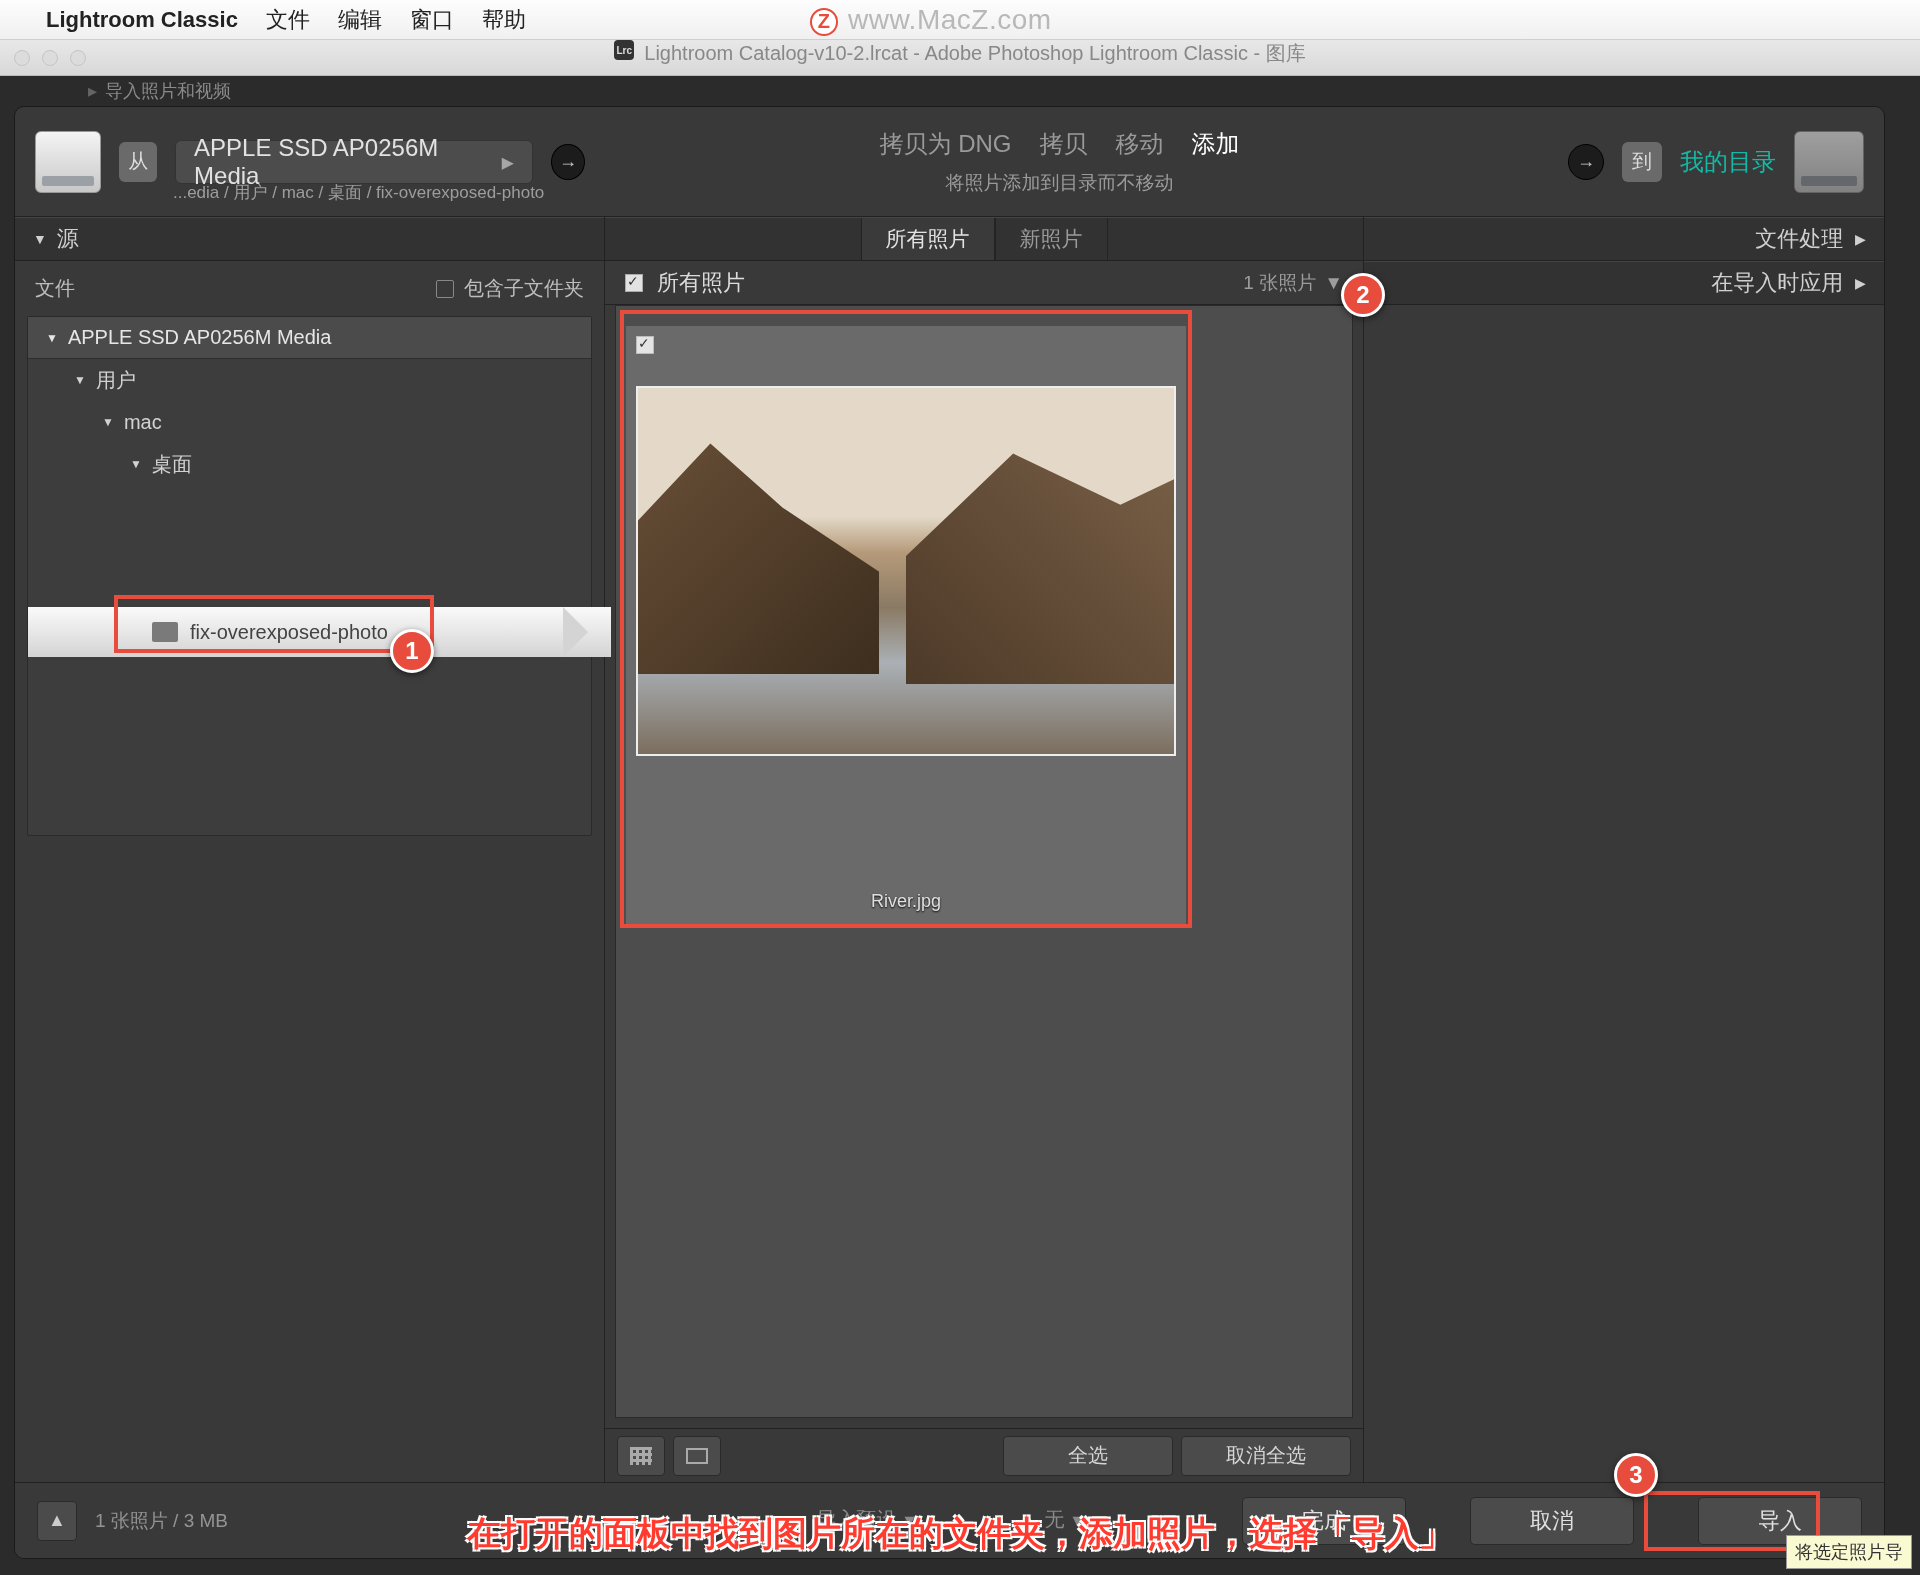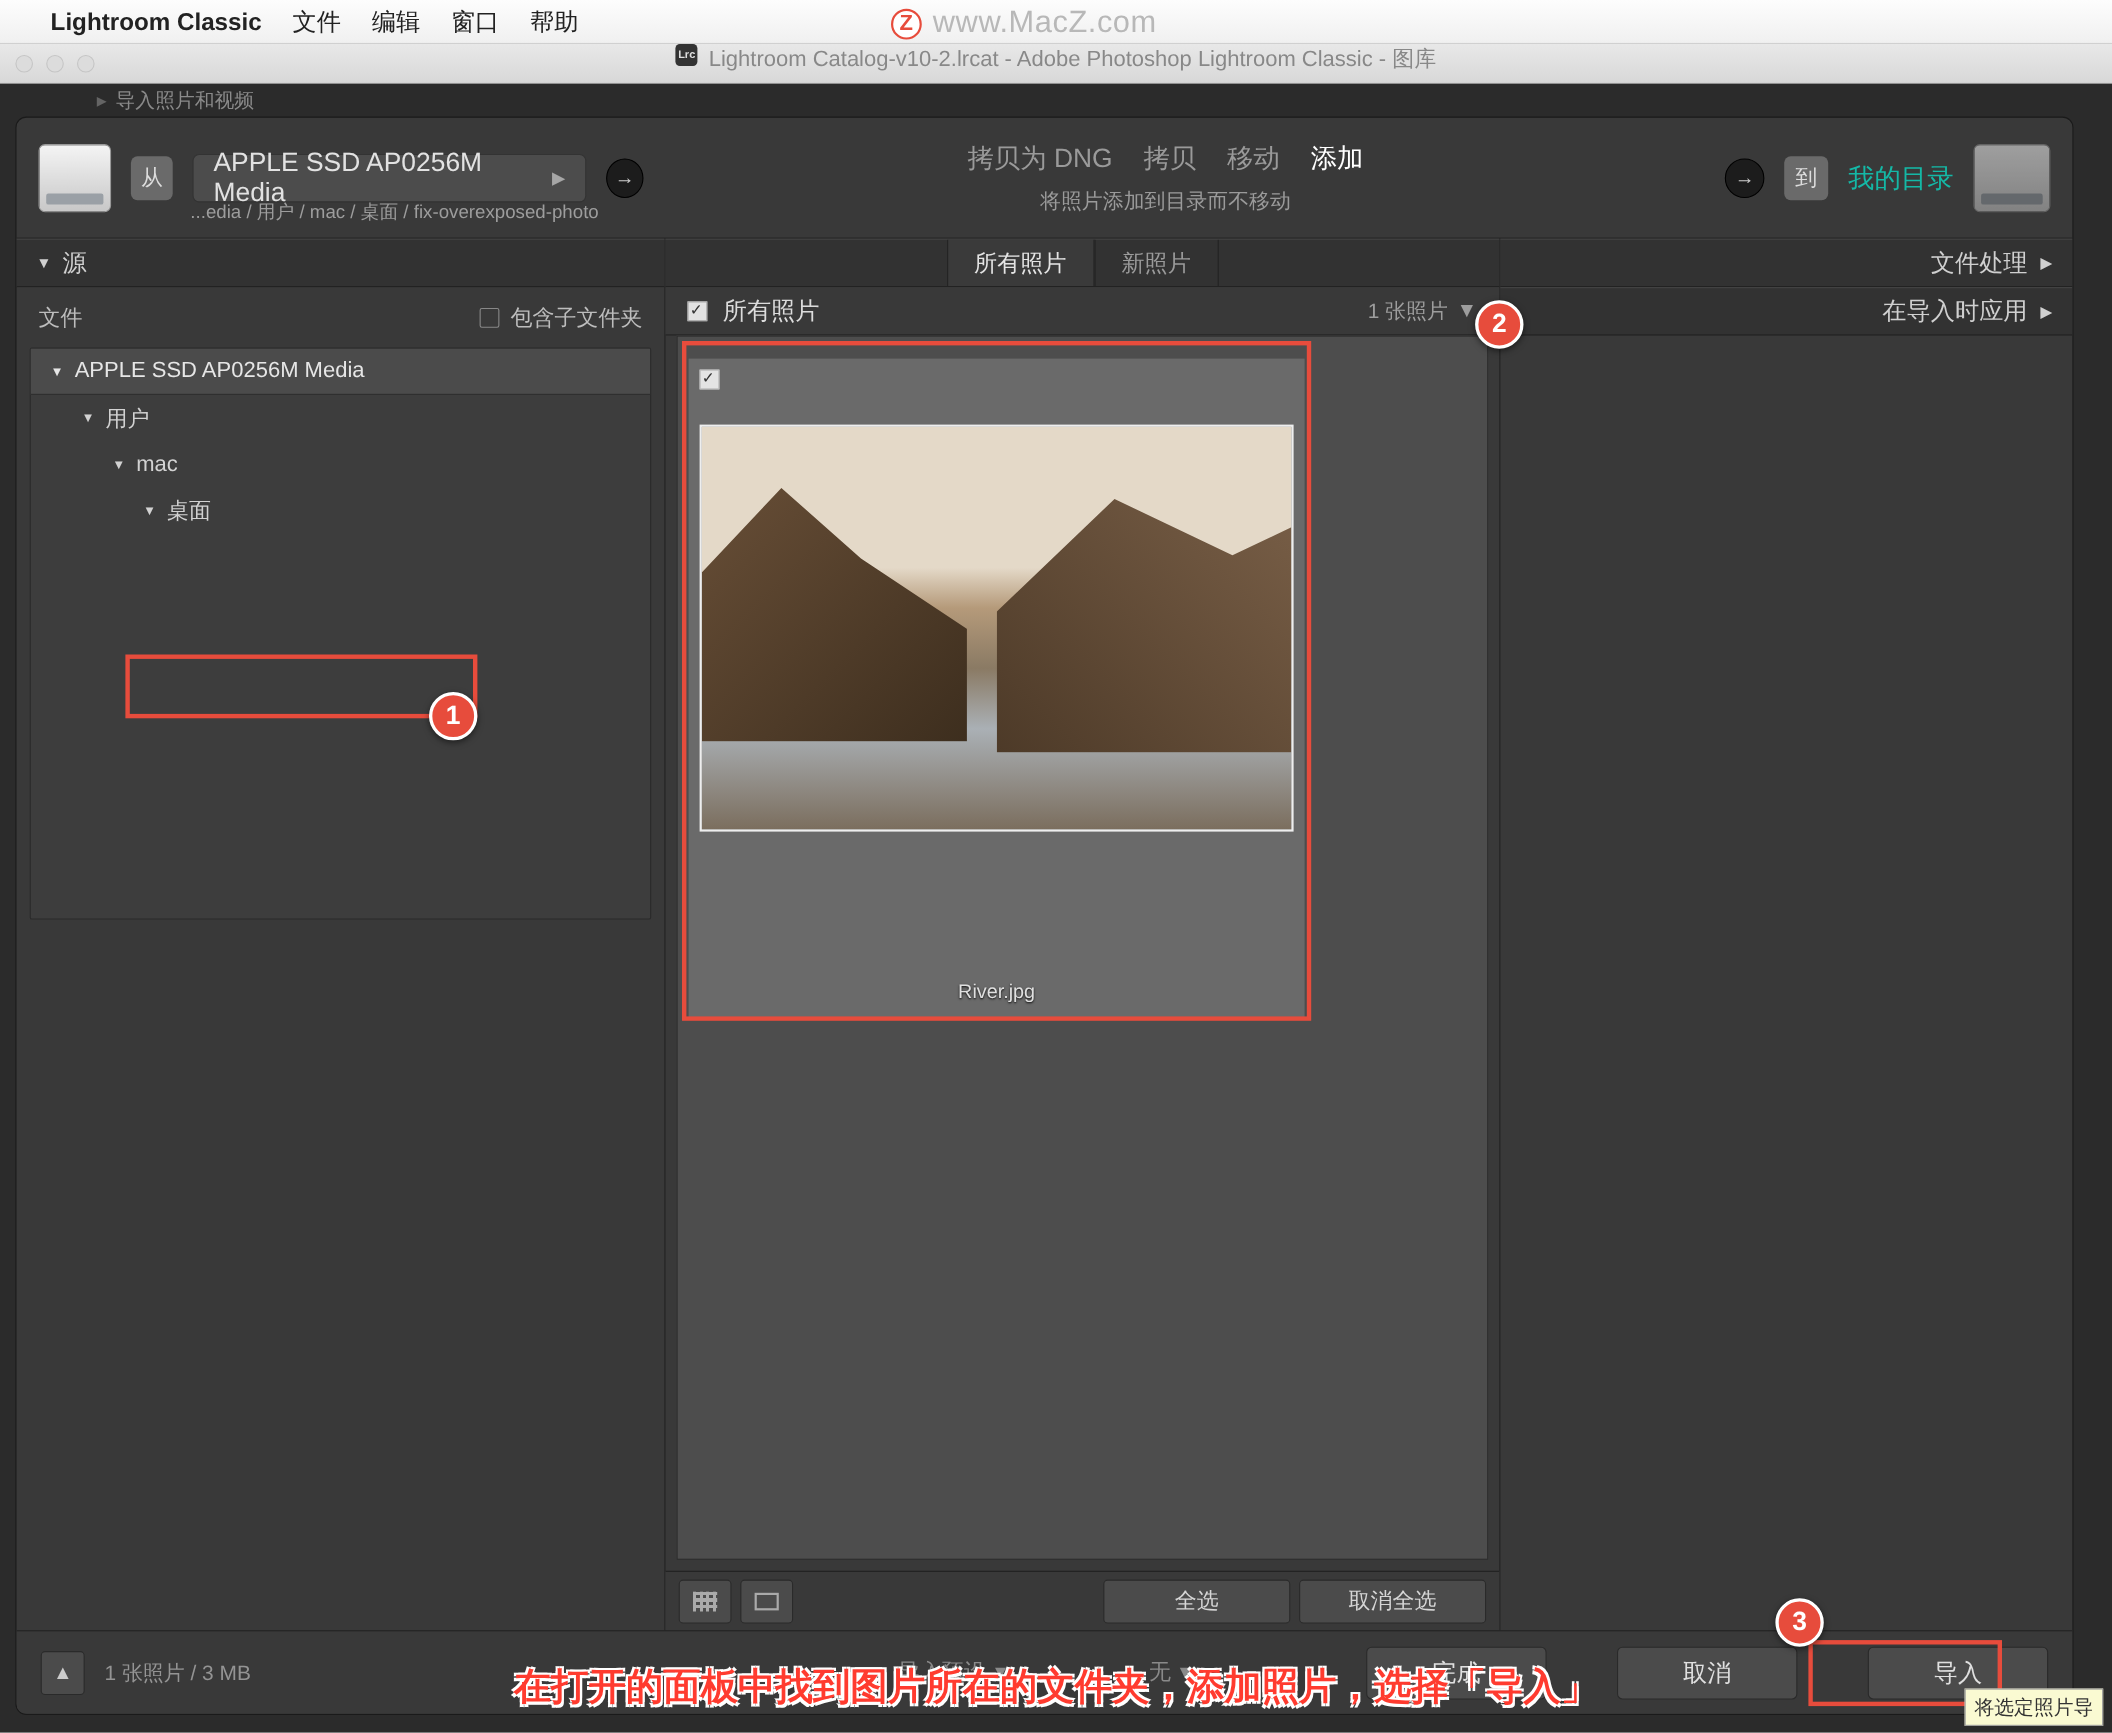--- a/index.html
+++ b/index.html
@@ -189,20 +189,24 @@
               <span>用户</span>
             </div>
           <div class="tree-row indent2">
               <span class="tri">▼</span>
               <span>mac</span>
             </div>
           <div class="tree-row indent3">
               <span class="tri">▼</span>
               <span>桌面</span>
             </div>
+          <div class="sel-row">
+            <span class="folder-glyph"></span>
+            <span>fix-overexposed-photo</span>
+          </div>
           <div class="red-rect" style="left:86px; top:278px; width:320px; height:58px;"></div>
           <div class="marker" style="left:362px; top:312px;">1</div>
         </div>
       </div>
 
       <div class="center-panel">
         <div class="tabs">
           <div class="tab active">所有照片</div>
           <div class="tab">新照片</div>
         </div>

